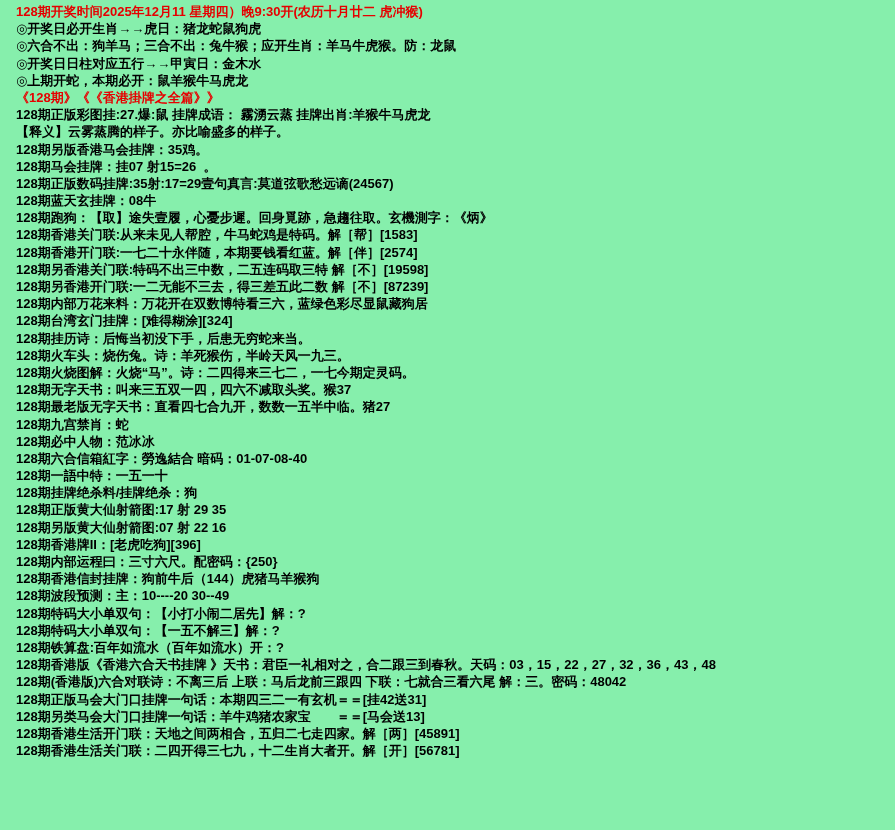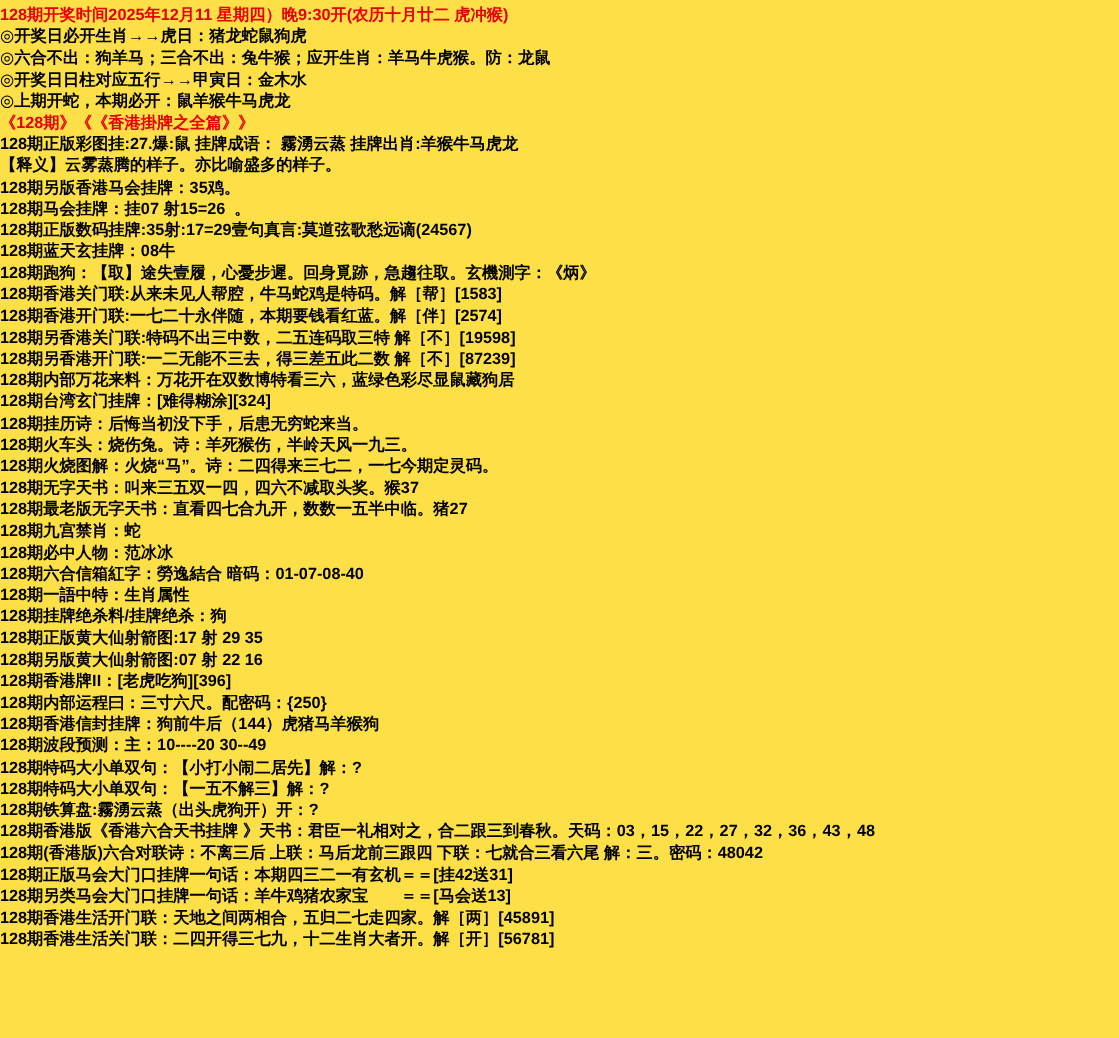--- a/index.html
+++ b/index.html
@@ -4,23 +4,23 @@
 <style>
   html, body {
     margin: 0;
     padding: 0;
     background: #ffffff;
   }
   .page {
     width: 895px;
     height: 830px;
     box-sizing: border-box;
-    background: #fde047;
+    background: #86efac;
     overflow: hidden;
-    padding: 3px 0 0 0;
+    padding: 3px 0 0 16px;
   }
   .doc-body {
     font-family: "Liberation Sans", "DejaVu Sans", sans-serif;
     font-weight: bold;
     font-size: 13px;
     color: #000000;
   }
   .line {
     line-height: 17.2px;
     height: 17.2px;
@@ -57,31 +57,31 @@
       <div class="line">128期内部万花来料：万花开在双数博特看三六，蓝绿色彩尽显鼠藏狗居</div>
       <div class="line">128期台湾玄门挂牌：[难得糊涂][324]</div>
       <div class="line">128期挂历诗：后悔当初没下手，后患无穷蛇来当。</div>
       <div class="line">128期火车头：烧伤兔。诗：羊死猴伤，半岭天风一九三。</div>
       <div class="line">128期火烧图解：火烧“马”。诗：二四得来三七二，一七今期定灵码。</div>
       <div class="line">128期无字天书：叫来三五双一四，四六不减取头奖。猴37</div>
       <div class="line">128期最老版无字天书：直看四七合九开，数数一五半中临。猪27</div>
       <div class="line">128期九宫禁肖：蛇</div>
       <div class="line">128期必中人物：范冰冰</div>
       <div class="line">128期六合信箱紅字：勞逸結合 暗码：01-07-08-40</div>
-      <div class="line">128期一語中特：生肖属性</div>
+      <div class="line">128期一語中特：一五一十</div>
       <div class="line">128期挂牌绝杀料/挂牌绝杀：狗</div>
       <div class="line">128期正版黄大仙射箭图:17 射 29 35</div>
       <div class="line">128期另版黄大仙射箭图:07 射 22 16</div>
       <div class="line">128期香港牌II：[老虎吃狗][396]</div>
       <div class="line">128期内部运程曰：三寸六尺。配密码：{250}</div>
       <div class="line">128期香港信封挂牌：狗前牛后（144）虎猪马羊猴狗</div>
       <div class="line">128期波段预测：主：10----20 30--49</div>
       <div class="line">128期特码大小单双句：【小打小闹二居先】解：?</div>
       <div class="line">128期特码大小单双句：【一五不解三】解：?</div>
-      <div class="line">128期铁算盘:霧湧云蒸（出头虎狗开）开：?</div>
+      <div class="line">128期铁算盘:百年如流水（百年如流水）开：?</div>
       <div class="line">128期香港版《香港六合天书挂牌 》天书：君臣一礼相对之，合二跟三到春秋。天码：03，15，22，27，32，36，43，48</div>
       <div class="line">128期(香港版)六合对联诗：不离三后 上联：马后龙前三跟四 下联：七就合三看六尾 解：三。密码：48042</div>
       <div class="line">128期正版马会大门口挂牌一句话：本期四三二一有玄机＝＝[挂42送31]</div>
       <div class="line">128期另类马会大门口挂牌一句话：羊牛鸡猪农家宝　　＝＝[马会送13]</div>
       <div class="line">128期香港生活开门联：天地之间两相合，五归二七走四家。解［两］[45891]</div>
       <div class="line">128期香港生活关门联：二四开得三七九，十二生肖大者开。解［开］[56781]</div>
     </div>
 </main>
 
 </body></html>

